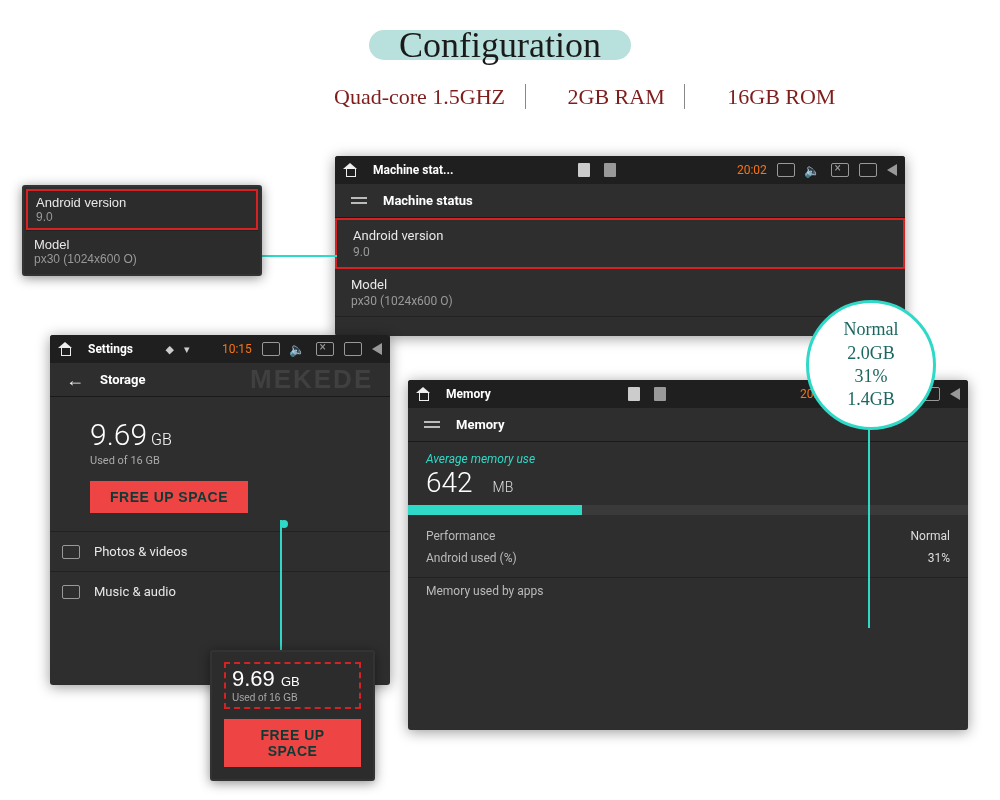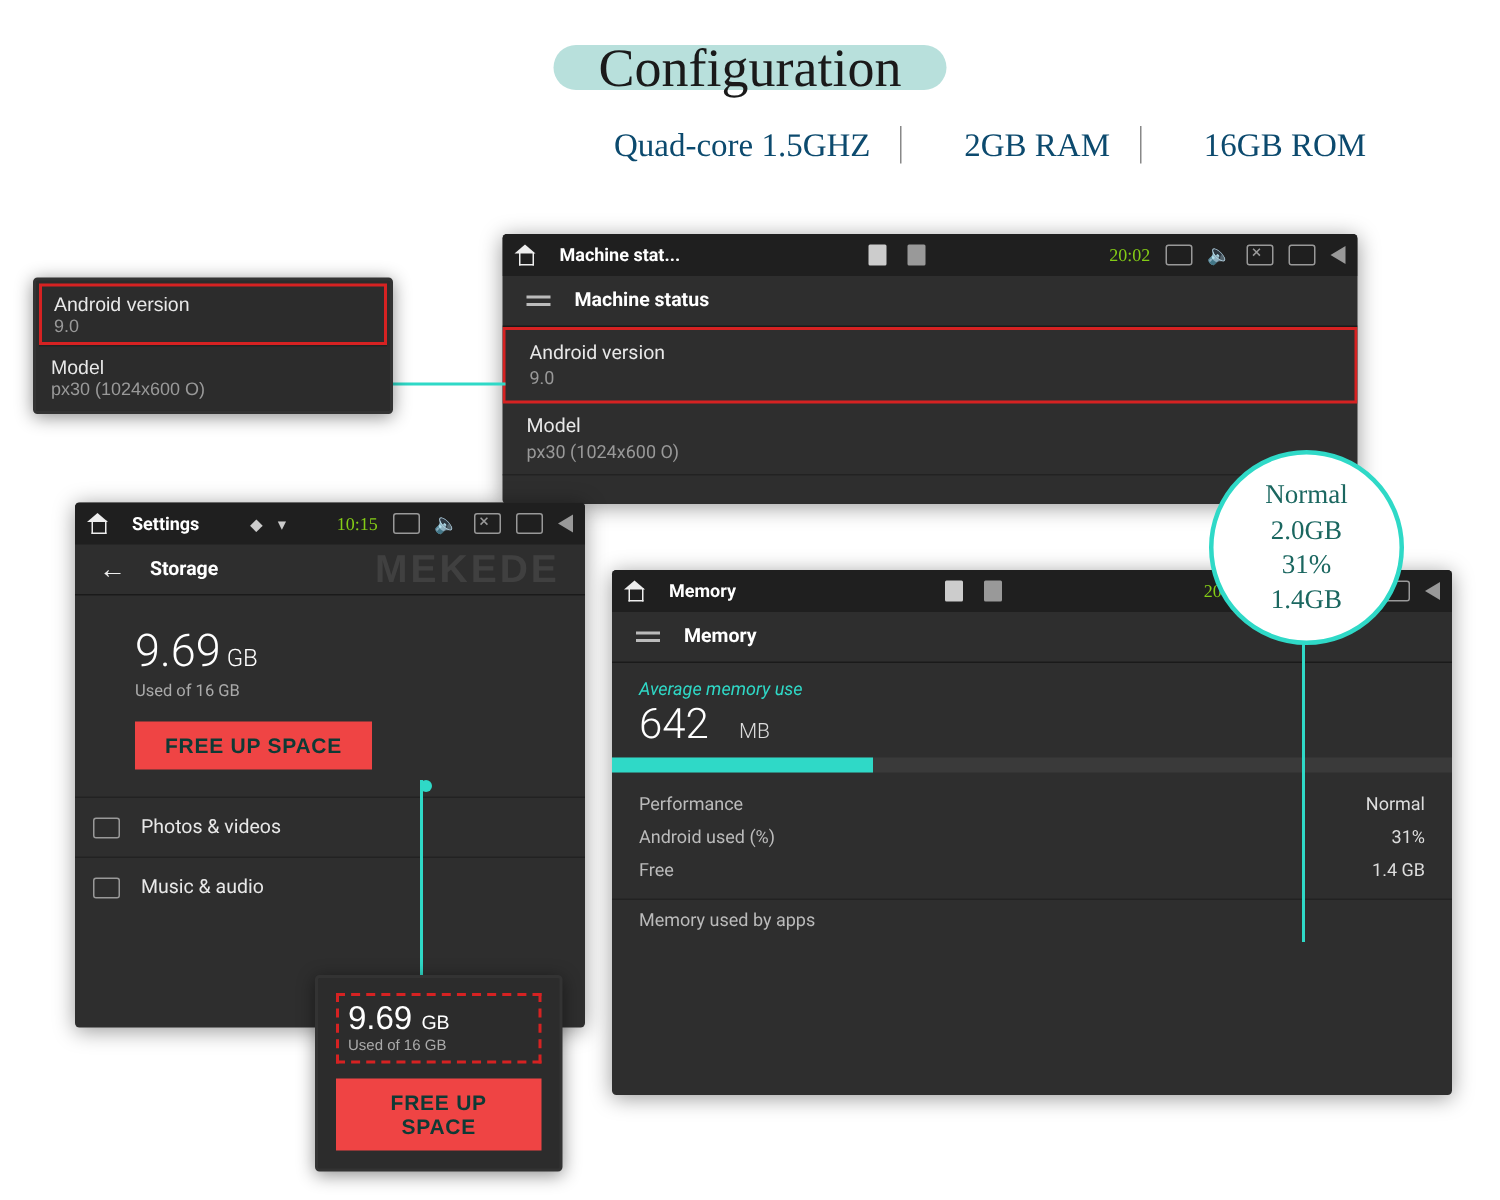--- a/index.html
+++ b/index.html
@@ -28,25 +28,24 @@
     background: #b8e0dc;
     border-radius: 16px;
     z-index: -1;
   }
   .title-text {
     font-family: Georgia, serif;
     font-size: 36px;
     color: #1a1a1a;
   }
   .specs {
-    text-align: center;
     margin: 0 0 16px 320px;
     font-family: Georgia, serif;
     font-size: 22px;
-    color: #0c4a6e;
+    color: #7f1d1d;
   }
   .specs span { padding: 0 14px; }
   .specs .sep { border-left: 1px solid #888; height: 22px; }
 
   .panel {
     position: absolute;
     background: #2e2e2e;
     border-radius: 3px;
     box-shadow: 0 2px 14px rgba(0,0,0,.4);
     color: #cfcfcf;
@@ -56,21 +55,21 @@
   .statusbar {
     height: 28px;
     background: #1f1f1f;
     display: flex;
     align-items: center;
     padding: 0 8px;
     gap: 10px;
     font-size: 12px;
   }
   .statusbar .app-title { font-weight: bold; color: #fff; margin-left: 6px; margin-right:auto;}
-  .statusbar .time { color: #84cc16; margin-left:auto;font-family:Liberation Serif, serif;}
+  .statusbar .time { color: #f97316; margin-left:auto;}
   .icon-sq { width: 18px; height: 14px; border: 1.4px solid #999; border-radius: 2px; display:inline-block;}
   .icon-sq.x::before{content:'×'; font-size:12px; color:#999; position:relative; top:-3px; left:2.5px;}
   .icon-back { width:0;height:0;border-top:6px solid transparent;border-bottom:6px solid transparent;border-right:10px solid #999;display:inline-block;}
   .icon-home { width:14px;height:14px;position:relative;display:inline-block;}
   .icon-home::before{content:'';position:absolute;top:0;left:0;width:0;height:0;border-left:7px solid transparent;border-right:7px solid transparent;border-bottom:6px solid #eee;}
   .icon-home::after{content:'';position:absolute;bottom:0;left:3px;width:8px;height:8px;border:1.4px solid #eee;border-top:none;}
   .icon-card{width:12px;height:14px;background:#ccc;border-radius:1px;display:inline-block;margin-left:4px;}
   .icon-menu { width:16px; display:inline-block;}
   .icon-menu::before,.icon-menu::after{content:'';display:block;height:2px;background:#bbb;margin:3px 0;}
   .icon-menu-line{height:2px;background:#bbb;}
@@ -266,24 +265,20 @@
     </div>
   <div style="height:10px;"></div>
   <div class="stat-row">
       <span>Performance</span>
       <span class="v">Normal</span>
     </div>
   <div class="stat-row">
       <span>Android used (%)</span>
       <span class="v">31%</span>
     </div>
-  <div class="stat-row">
-      <span>Free</span>
-      <span class="v">1.4 GB</span>
-    </div>
   <div class="stat-row sect-end">
       <span>Memory used by apps</span>
     </div>
 </div>
 
 <div class="callout" style="left:806px;top:300px;width:130px;height:130px;font-size:18px;line-height:1.3;">
   <div>Normal</div>
   <div>2.0GB</div>
   <div>31%</div>
   <div>1.4GB</div>

